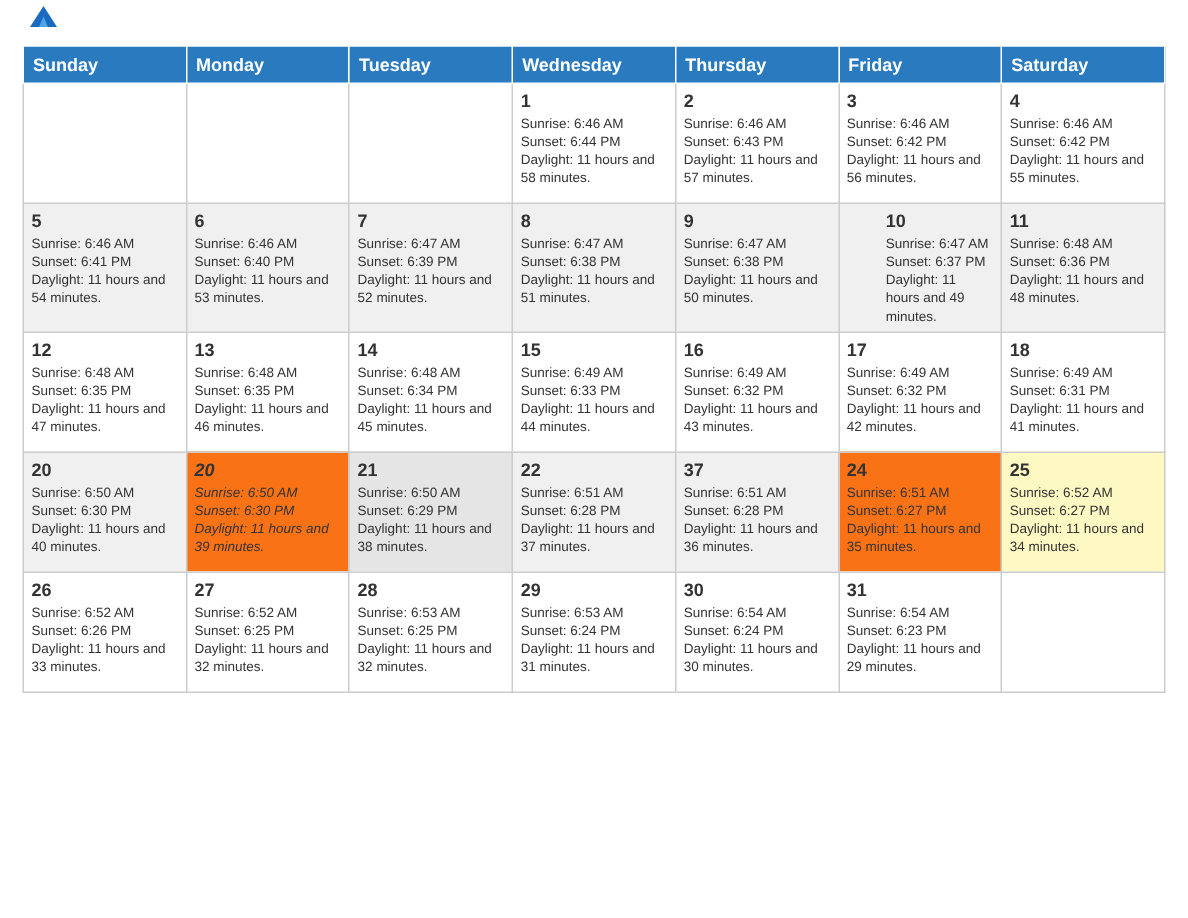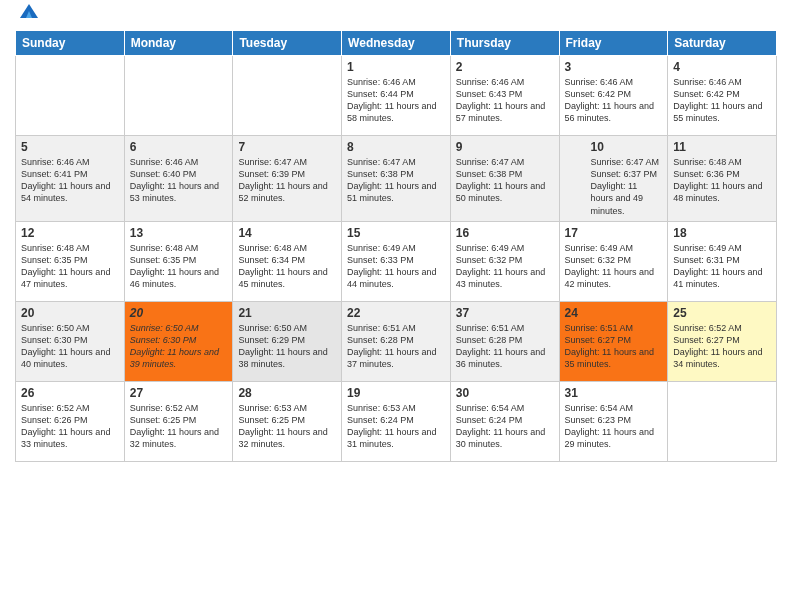--- a/index.html
+++ b/index.html
@@ -239,21 +239,21 @@
           </td>
           <td>
             <span class="day-number">27</span>
             <div class="day-info">Sunrise: 6:52 AM<br>Sunset: 6:25 PM<br>Daylight: 11 hours and 32 minutes.</div>
           </td>
           <td>
             <span class="day-number">28</span>
             <div class="day-info">Sunrise: 6:53 AM<br>Sunset: 6:25 PM<br>Daylight: 11 hours and 32 minutes.</div>
           </td>
           <td>
-            <span class="day-number">19</span>
+            <span class="day-number">29</span>
             <div class="day-info">Sunrise: 6:53 AM<br>Sunset: 6:24 PM<br>Daylight: 11 hours and 31 minutes.</div>
           </td>
           <td>
             <span class="day-number">30</span>
             <div class="day-info">Sunrise: 6:54 AM<br>Sunset: 6:24 PM<br>Daylight: 11 hours and 30 minutes.</div>
           </td>
           <td>
             <span class="day-number">31</span>
             <div class="day-info">Sunrise: 6:54 AM<br>Sunset: 6:23 PM<br>Daylight: 11 hours and 29 minutes.</div>
           </td>

